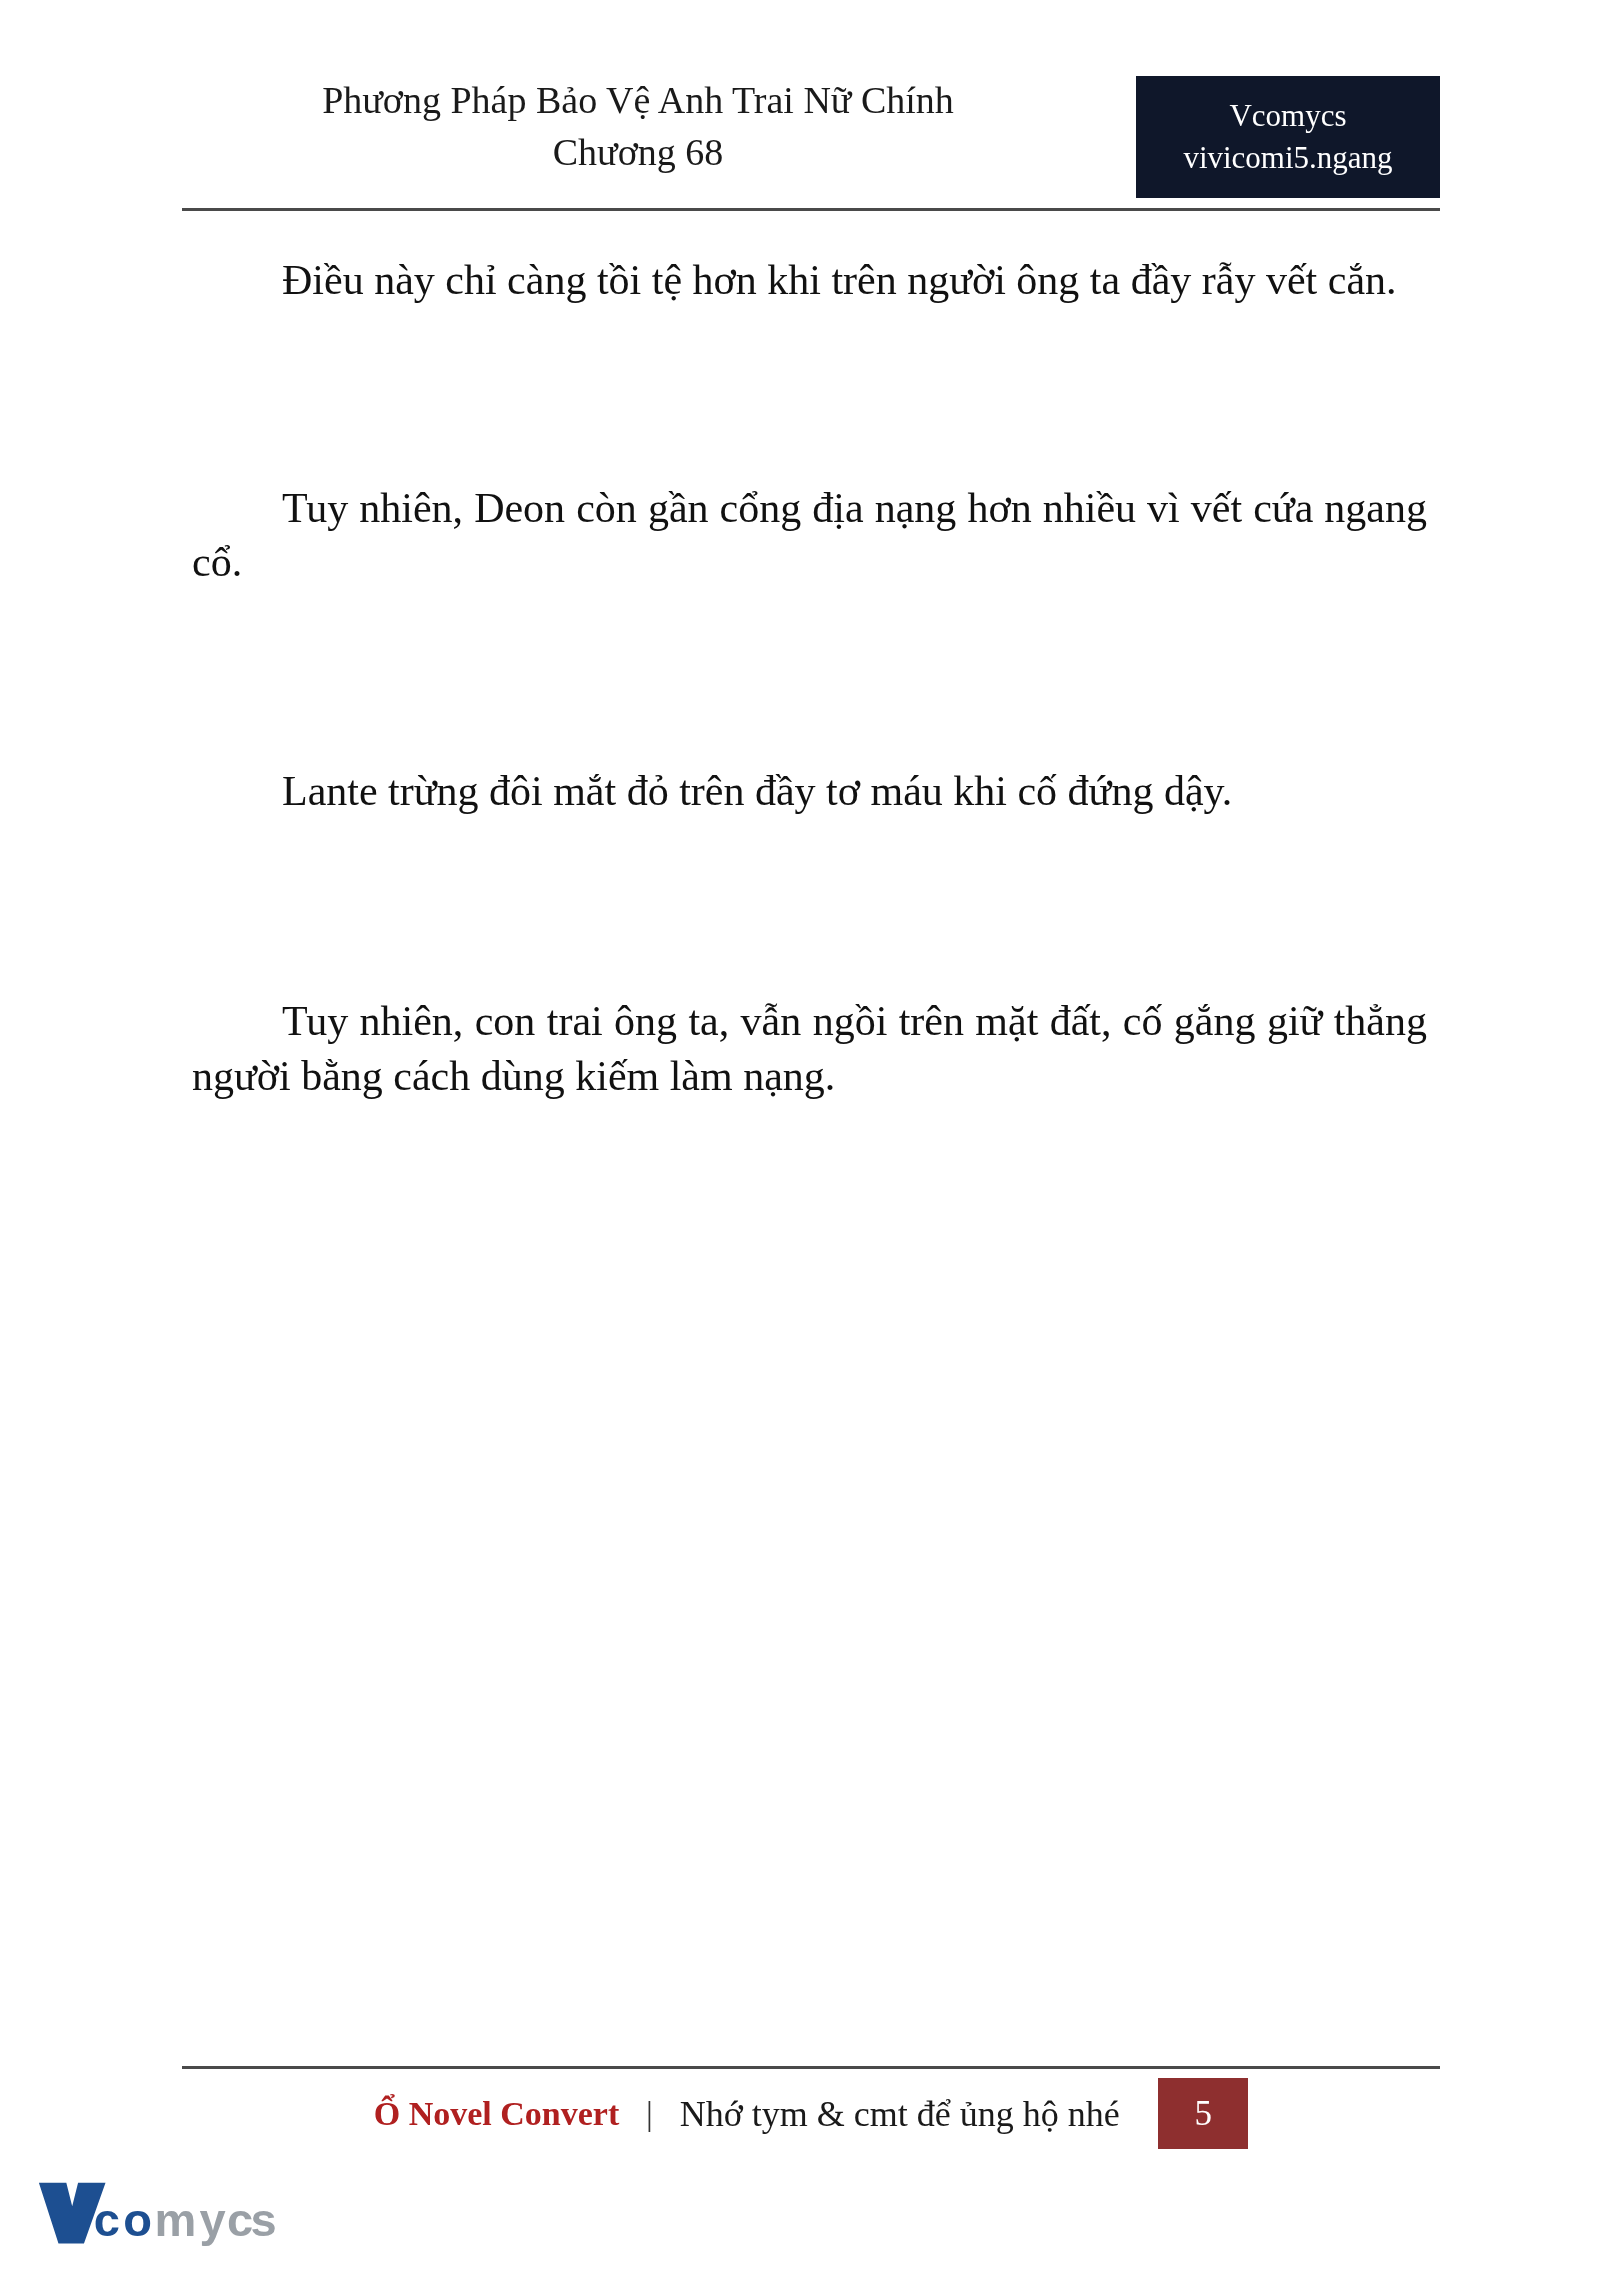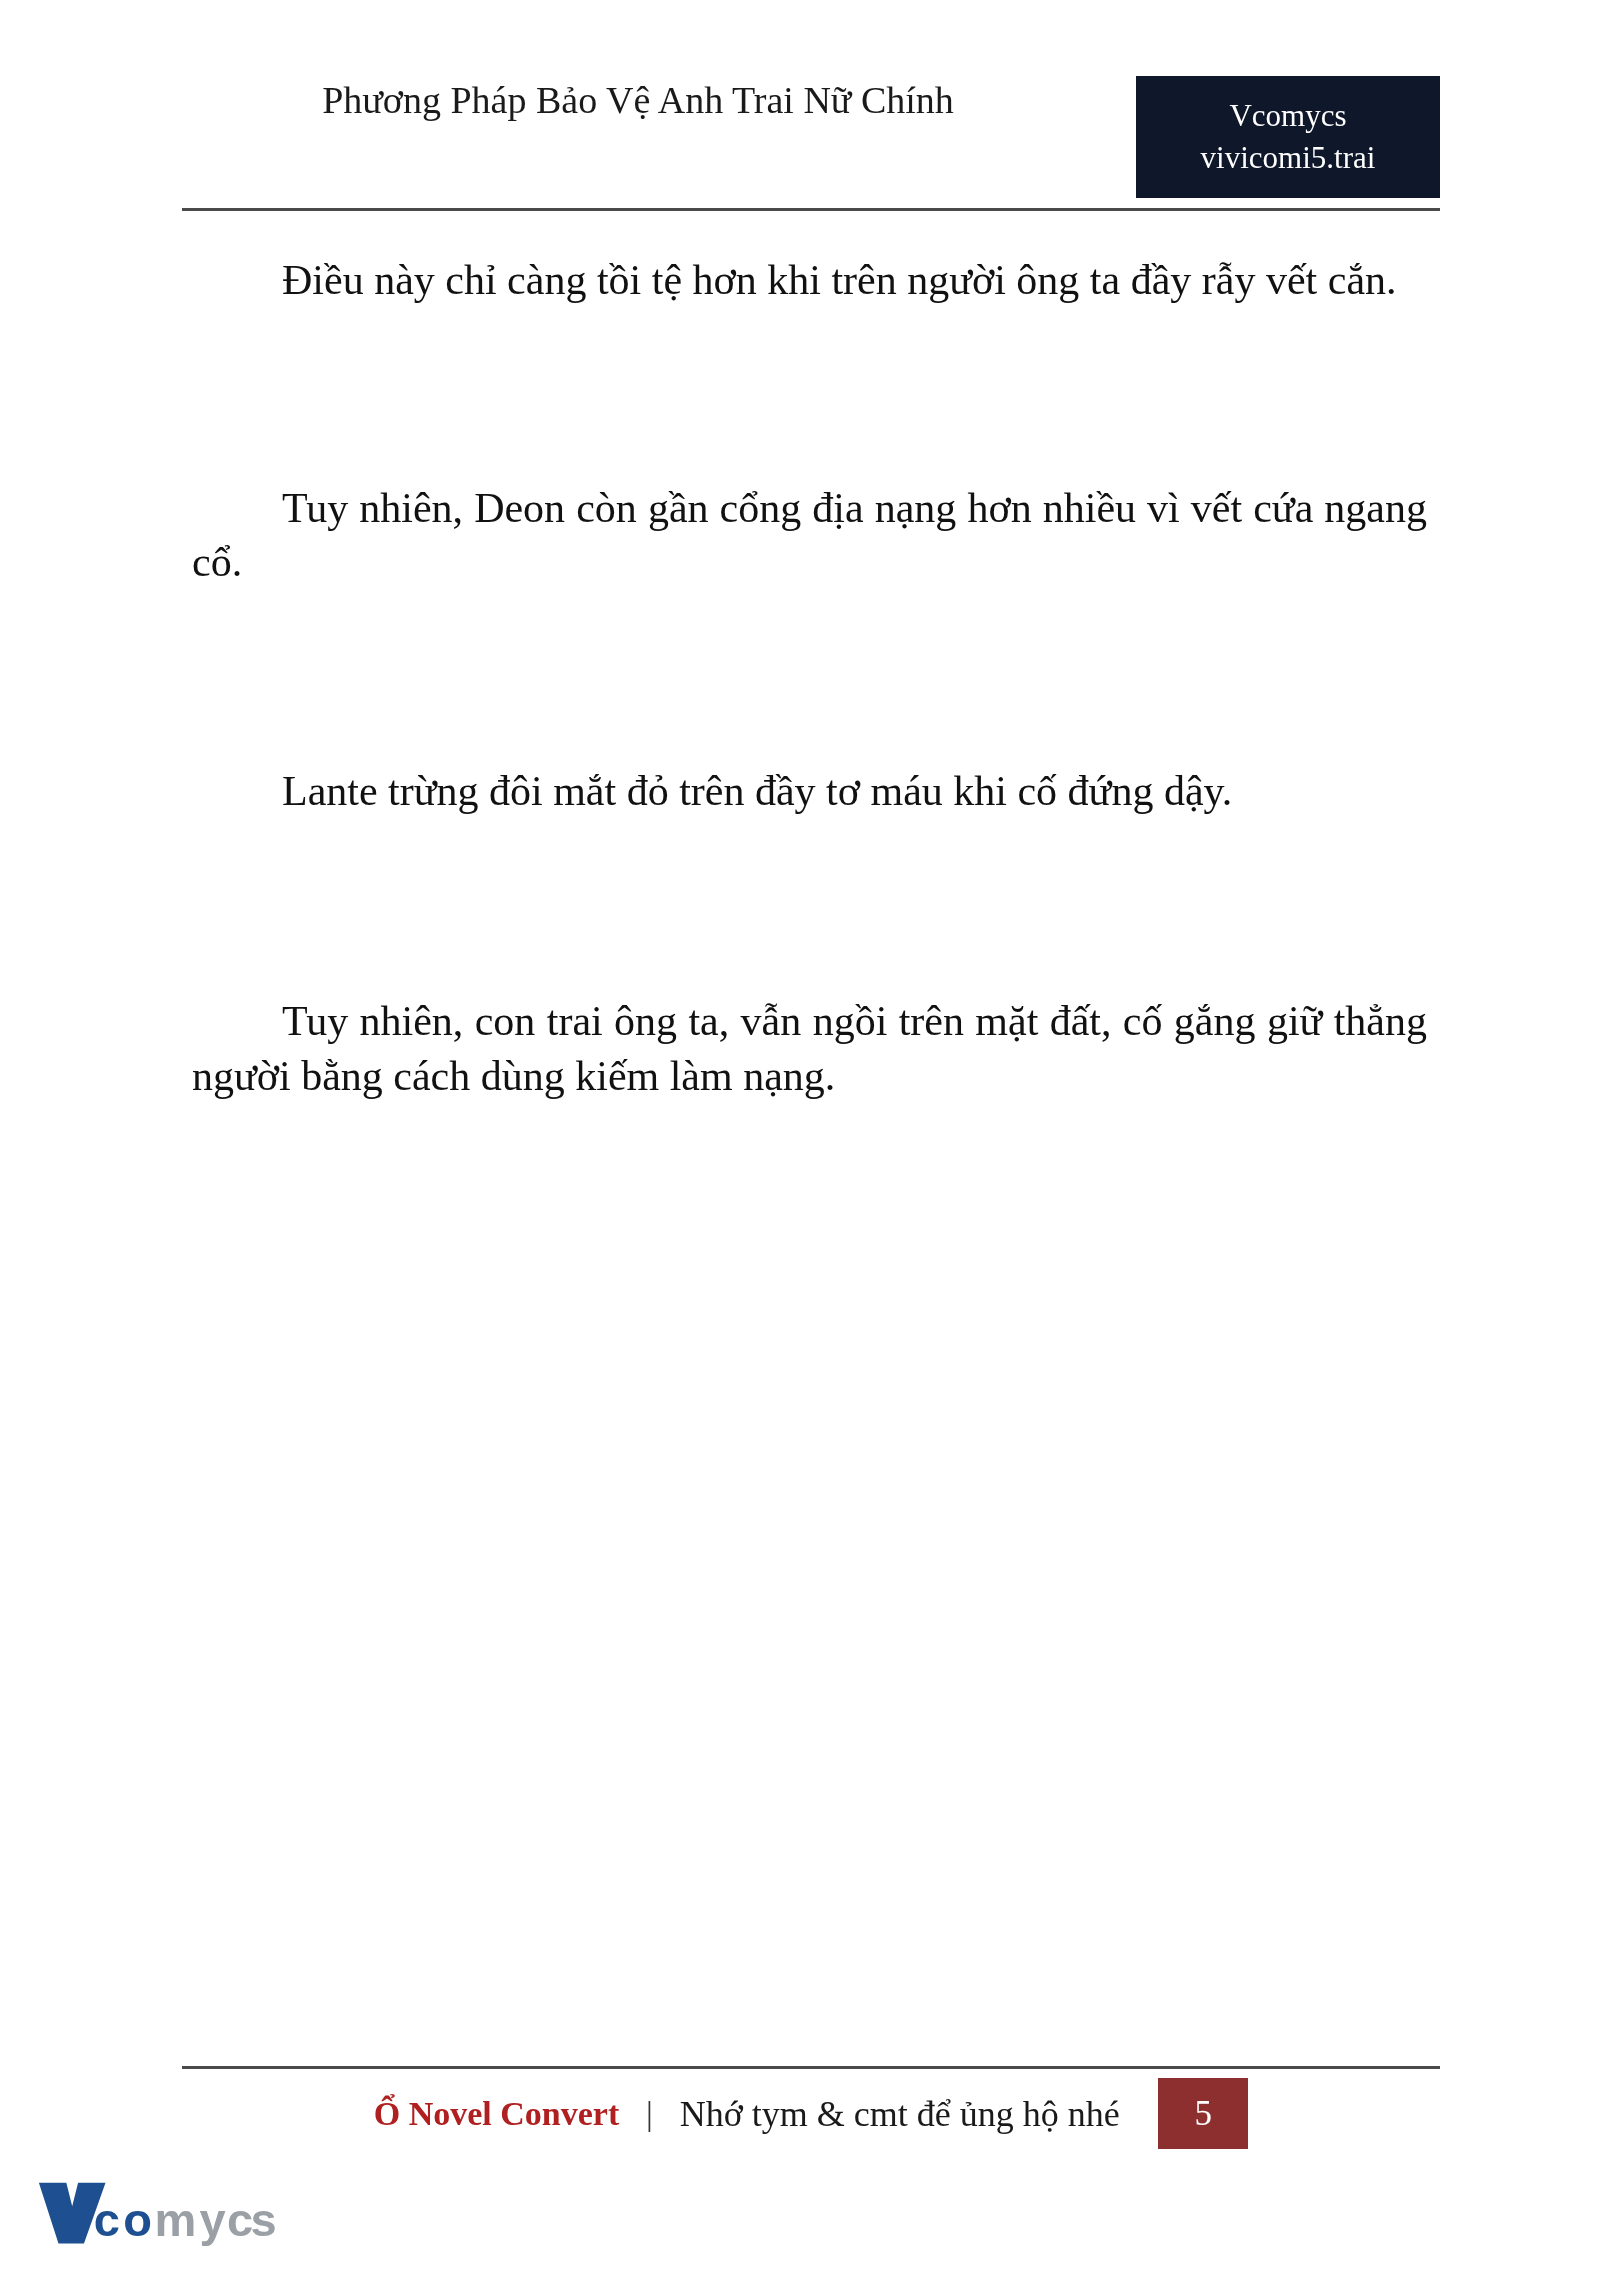--- a/index.html
+++ b/index.html
@@ -158,24 +158,25 @@
   .wm-svg { display: block; }
 </style>
 </head>
 <body>
 
 <div class="page">
 
   <div class="header">
     <div class="header-text">
       <span class="header-line1">Phương Pháp Bảo Vệ Anh Trai Nữ Chính</span>
+      <span class="header-line2">Chương 68</span>
     </div>
     <div class="header-badge">
       <span>Vcomycs</span>
-      <span>vivicomi5.trai</span>
+      <span>vivicomi5.ngang</span>
     </div>
   </div>
   <div class="header-rule"></div>
 
   <div class="content">
     <p class="para para-gap-1">Điều này chỉ càng tồi tệ hơn khi trên người ông ta đầy rẫy vết cắn.</p>
     <p class="para para-gap-2">Tuy nhiên, Deon còn gần cổng địa nạng hơn nhiều vì vết cứa ngang cổ.</p>
     <p class="para para-gap-3">Lante trừng đôi mắt đỏ trên đầy tơ máu khi cố đứng dậy.</p>
     <p class="para">Tuy nhiên, con trai ông ta, vẫn ngồi trên mặt đất, cố gắng giữ thẳng người bằng cách dùng kiếm làm nạng.</p>
   </div>

